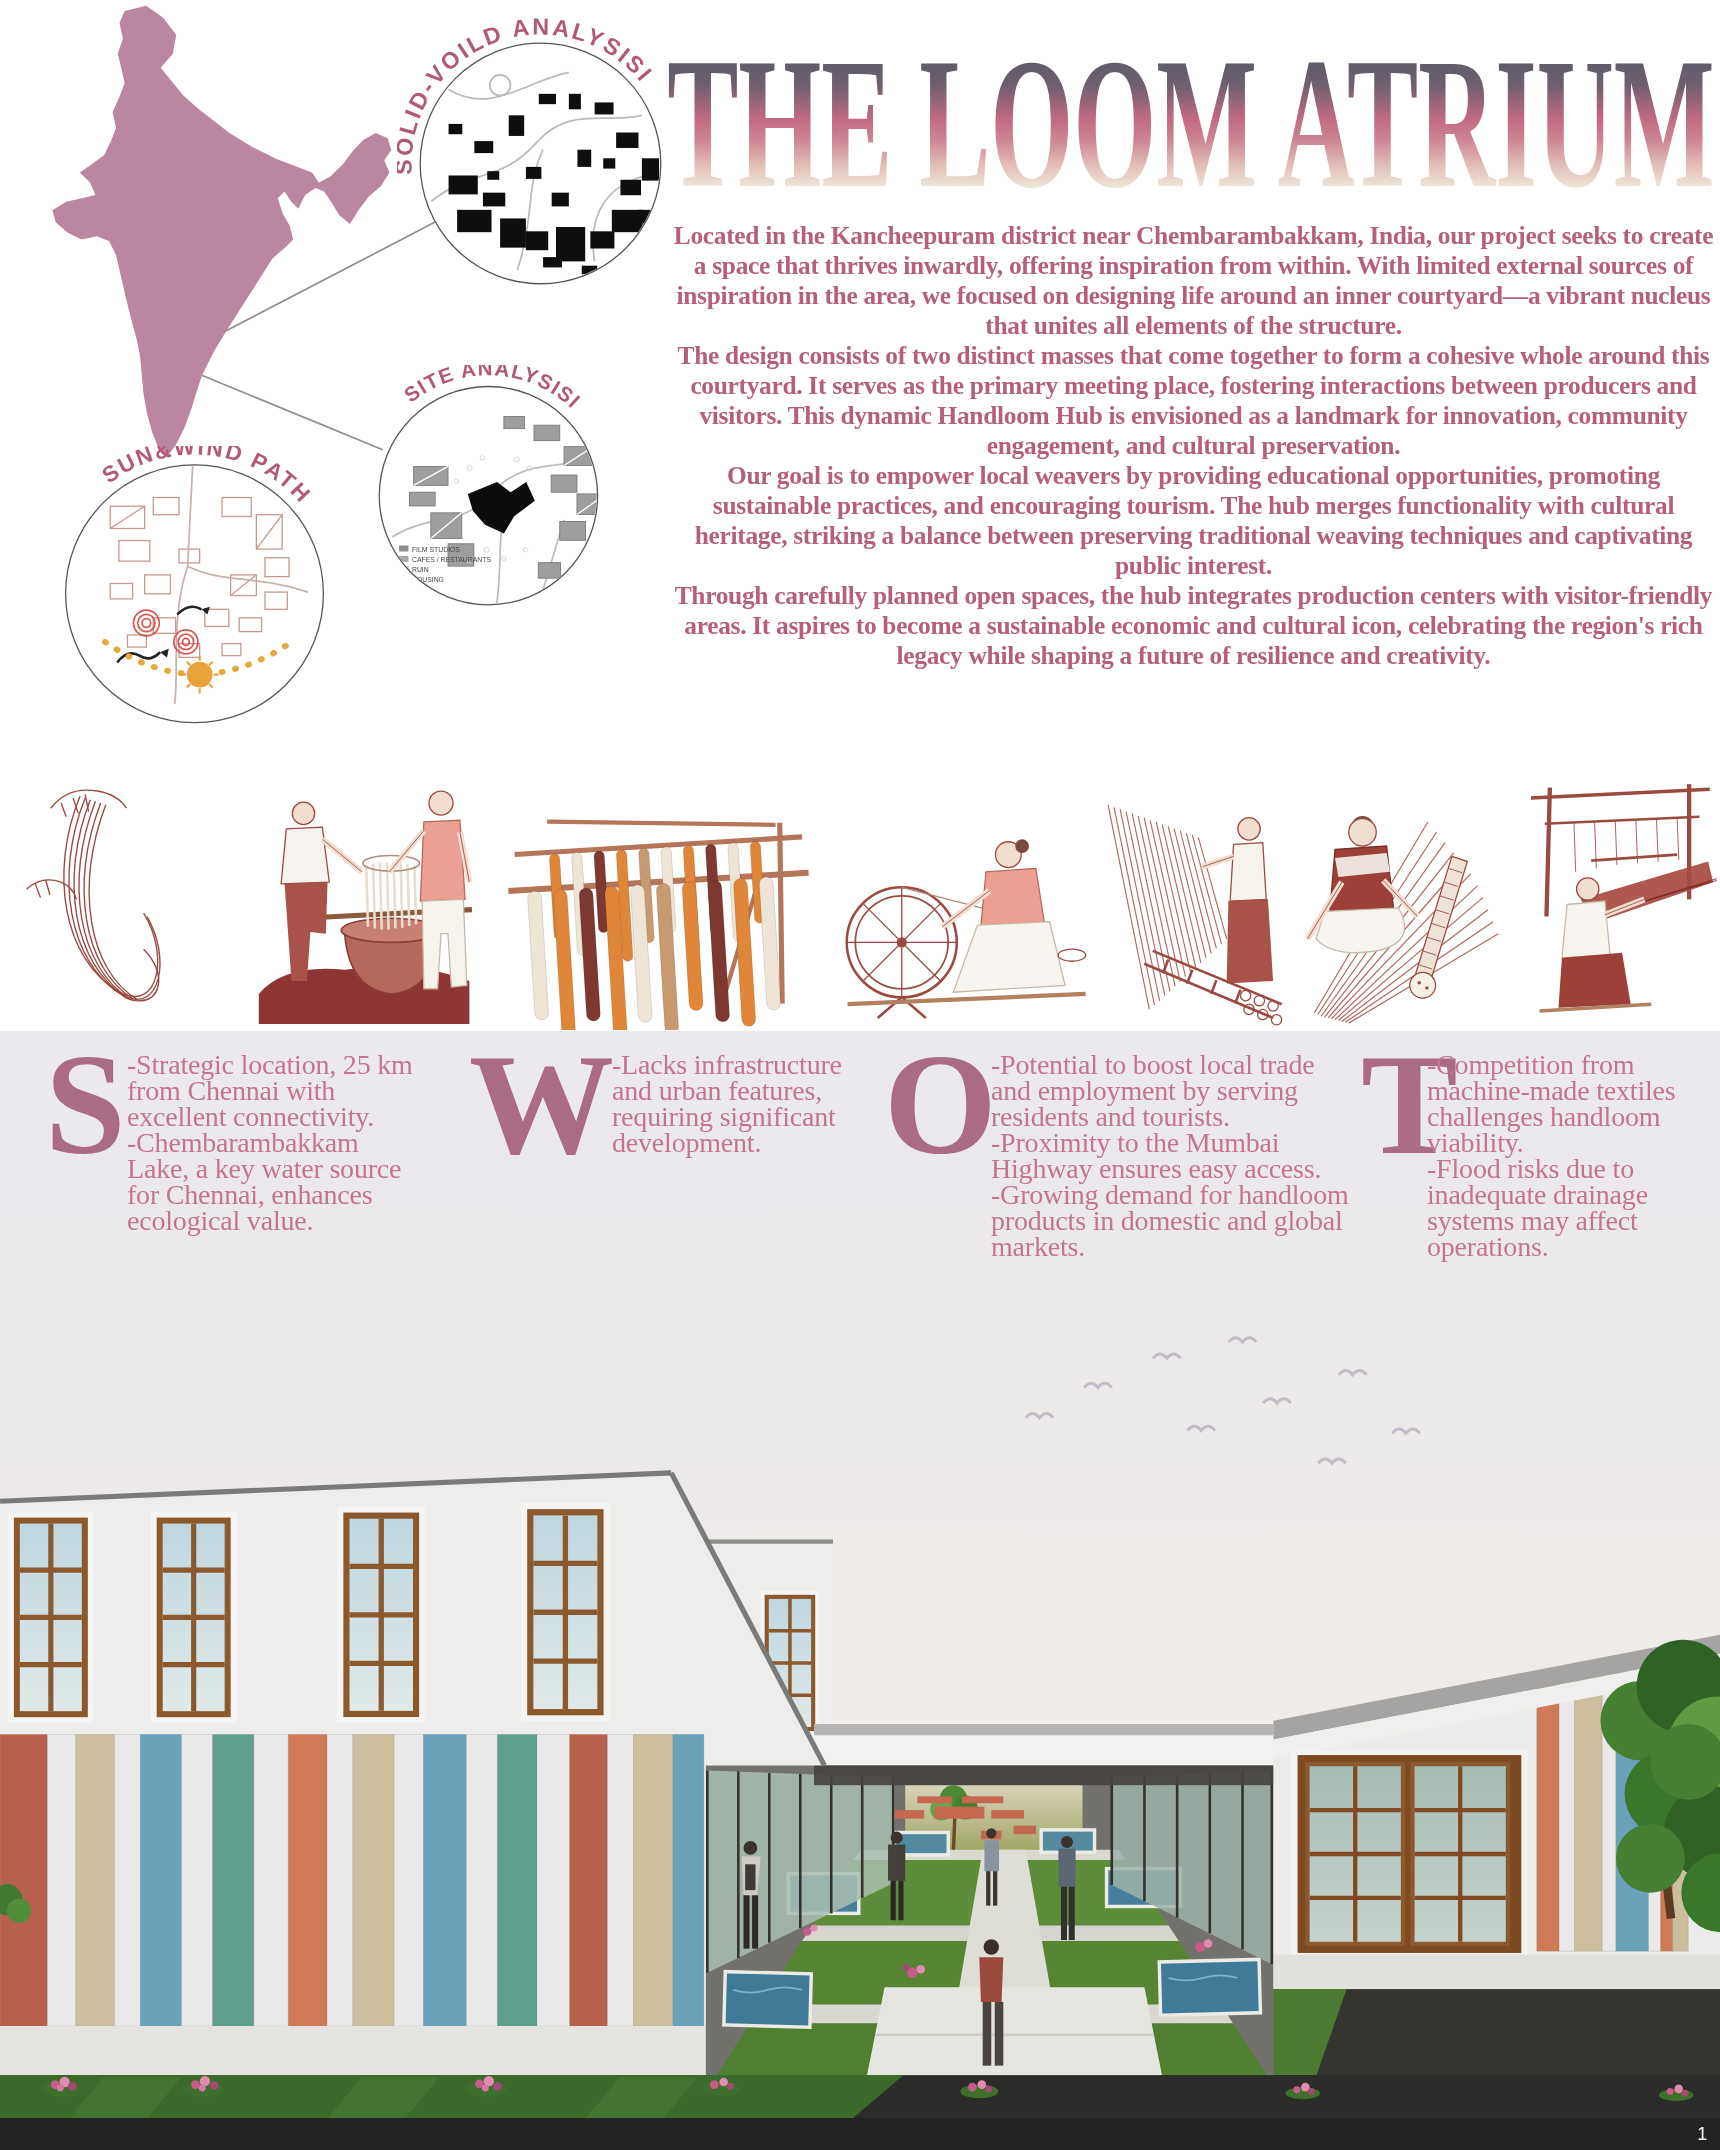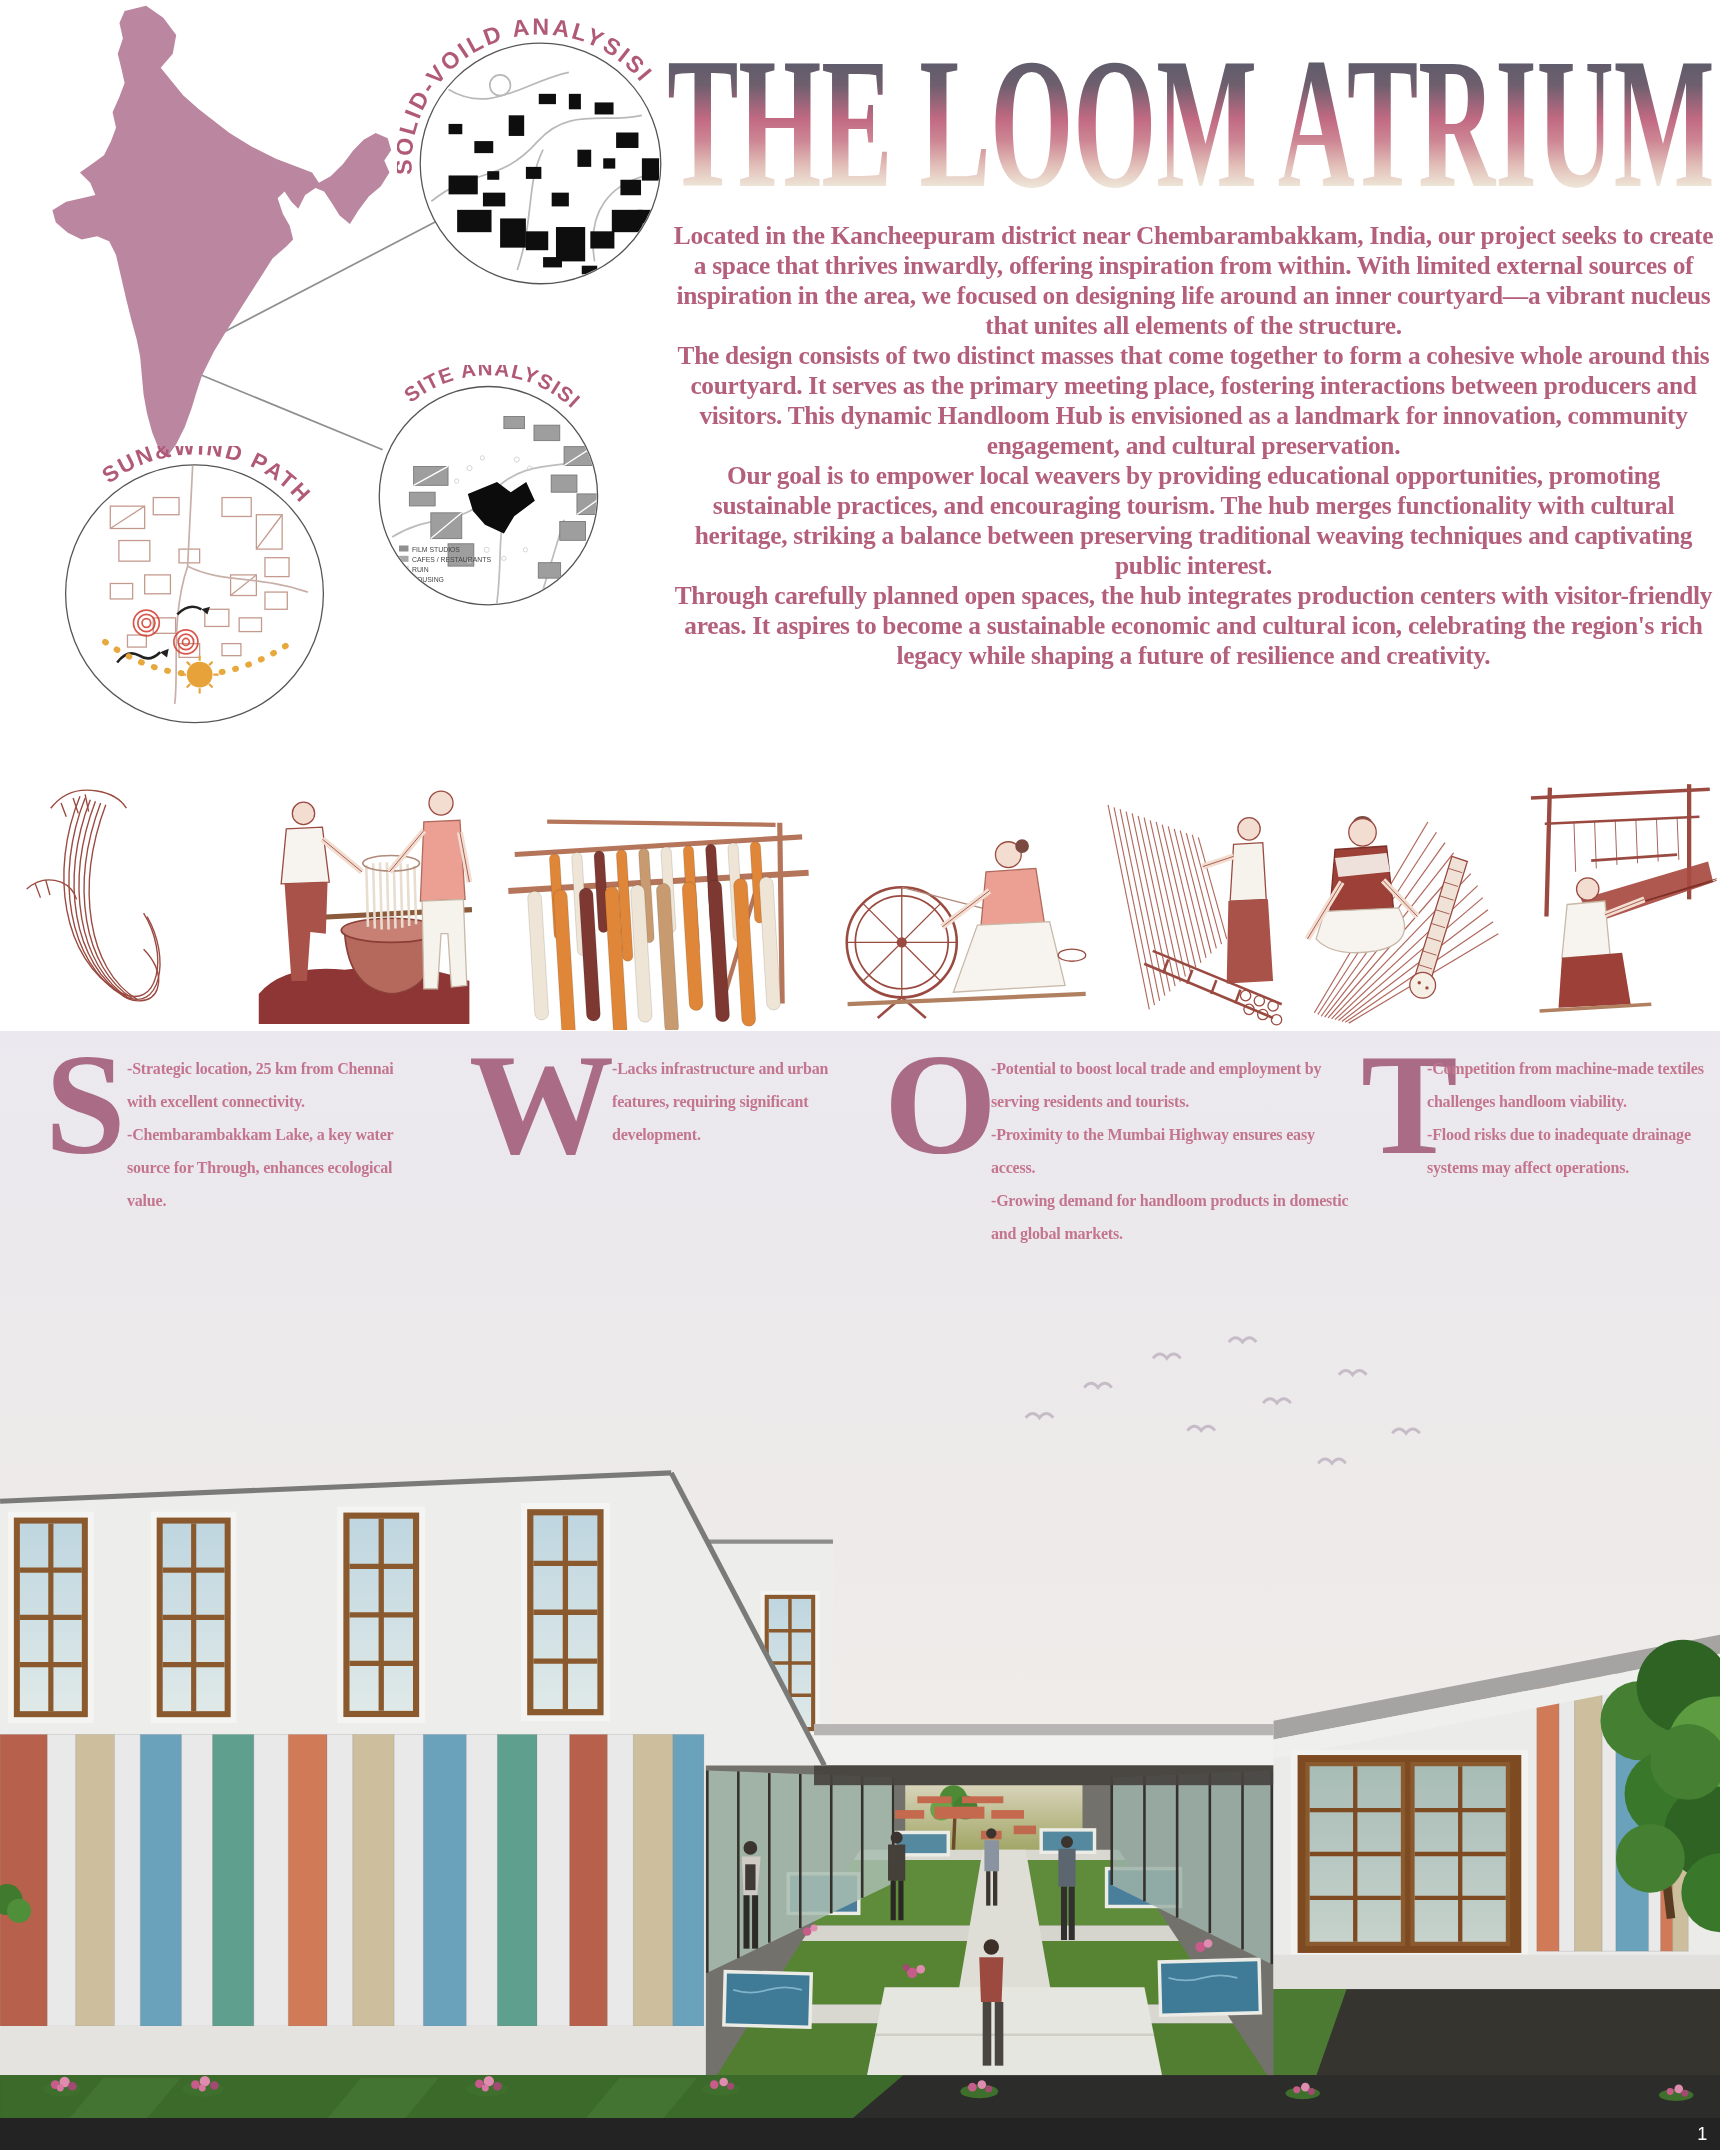--- a/index.html
+++ b/index.html
@@ -1,21 +1,21 @@
 <!DOCTYPE html>
 <html style="font-size:13.8px"><head>
 <meta charset="utf-8">
 <style>
   html,body{margin:0;padding:0;background:#fff;}
   #poster{position:relative;width:1721px;height:2151px;background:#ffffff;overflow:hidden;
           font-family:"Liberation Serif",serif;}
   .abs{position:absolute;}
   .intro p{margin:0;color:#b4607c;font-weight:bold;font-size:25.4px;line-height:30px;letter-spacing:-0.3px;text-align:center;}
   .swot-letter{font-family:"Liberation Serif",serif;font-weight:bold;font-size:145px;line-height:0.78;color:#a96b86;}
-  .swot-text{color:#c4758e;font-weight:bold;font-size:16px;line-height:33px;letter-spacing:-0.2px;}
+  .swot-text{color:#c4758e;font-weight:normal;font-size:28px;line-height:26px;letter-spacing:-0.2px;}
   .swot-text div{margin:0;}
   .lower{position:absolute;left:0;top:1031px;width:1721px;height:1088px;
          background:linear-gradient(180deg,#ebe8ef 0%,#edeae9 45%,#f2f0ea 100%);}
   .pagebar{position:absolute;left:0;top:2118px;width:1721px;height:33px;background:#232323;}
   .pagenum{position:absolute;right:13.8px;top:6px;color:#ffffff;font-family:"Liberation Sans",sans-serif;font-size:18px;}
   svg text.arc{fill:#b05a78;font-family:"Liberation Sans",sans-serif;font-weight:600;}
 </style>
 </head>
 <body>
 
@@ -432,21 +432,21 @@
     </g>
   </svg>
 
   <div class="lower">
 
     <div class="abs" style="left:45px;top:17px">
       <div class="swot-letter">S</div>
       </div>
     <div class="abs swot-text" style="left:127px;top:20.6px;width:299px">
       <div>-Strategic location, 25 km from Chennai with excellent connectivity.</div>
-      <div>-Chembarambakkam Lake, a key water source for Through, enhances ecological value.</div>
+      <div>-Chembarambakkam Lake, a key water source for Chennai, enhances ecological value.</div>
     </div>
     <div class="abs" style="left:469px;top:17px">
       <div class="swot-letter">W</div>
       </div>
     <div class="abs swot-text" style="left:612px;top:20.6px;width:274px">
       <div>-Lacks infrastructure and urban features, requiring significant development.</div>
     </div>
     <div class="abs" style="left:884px;top:17px">
       <div class="swot-letter">O</div>
       </div>

